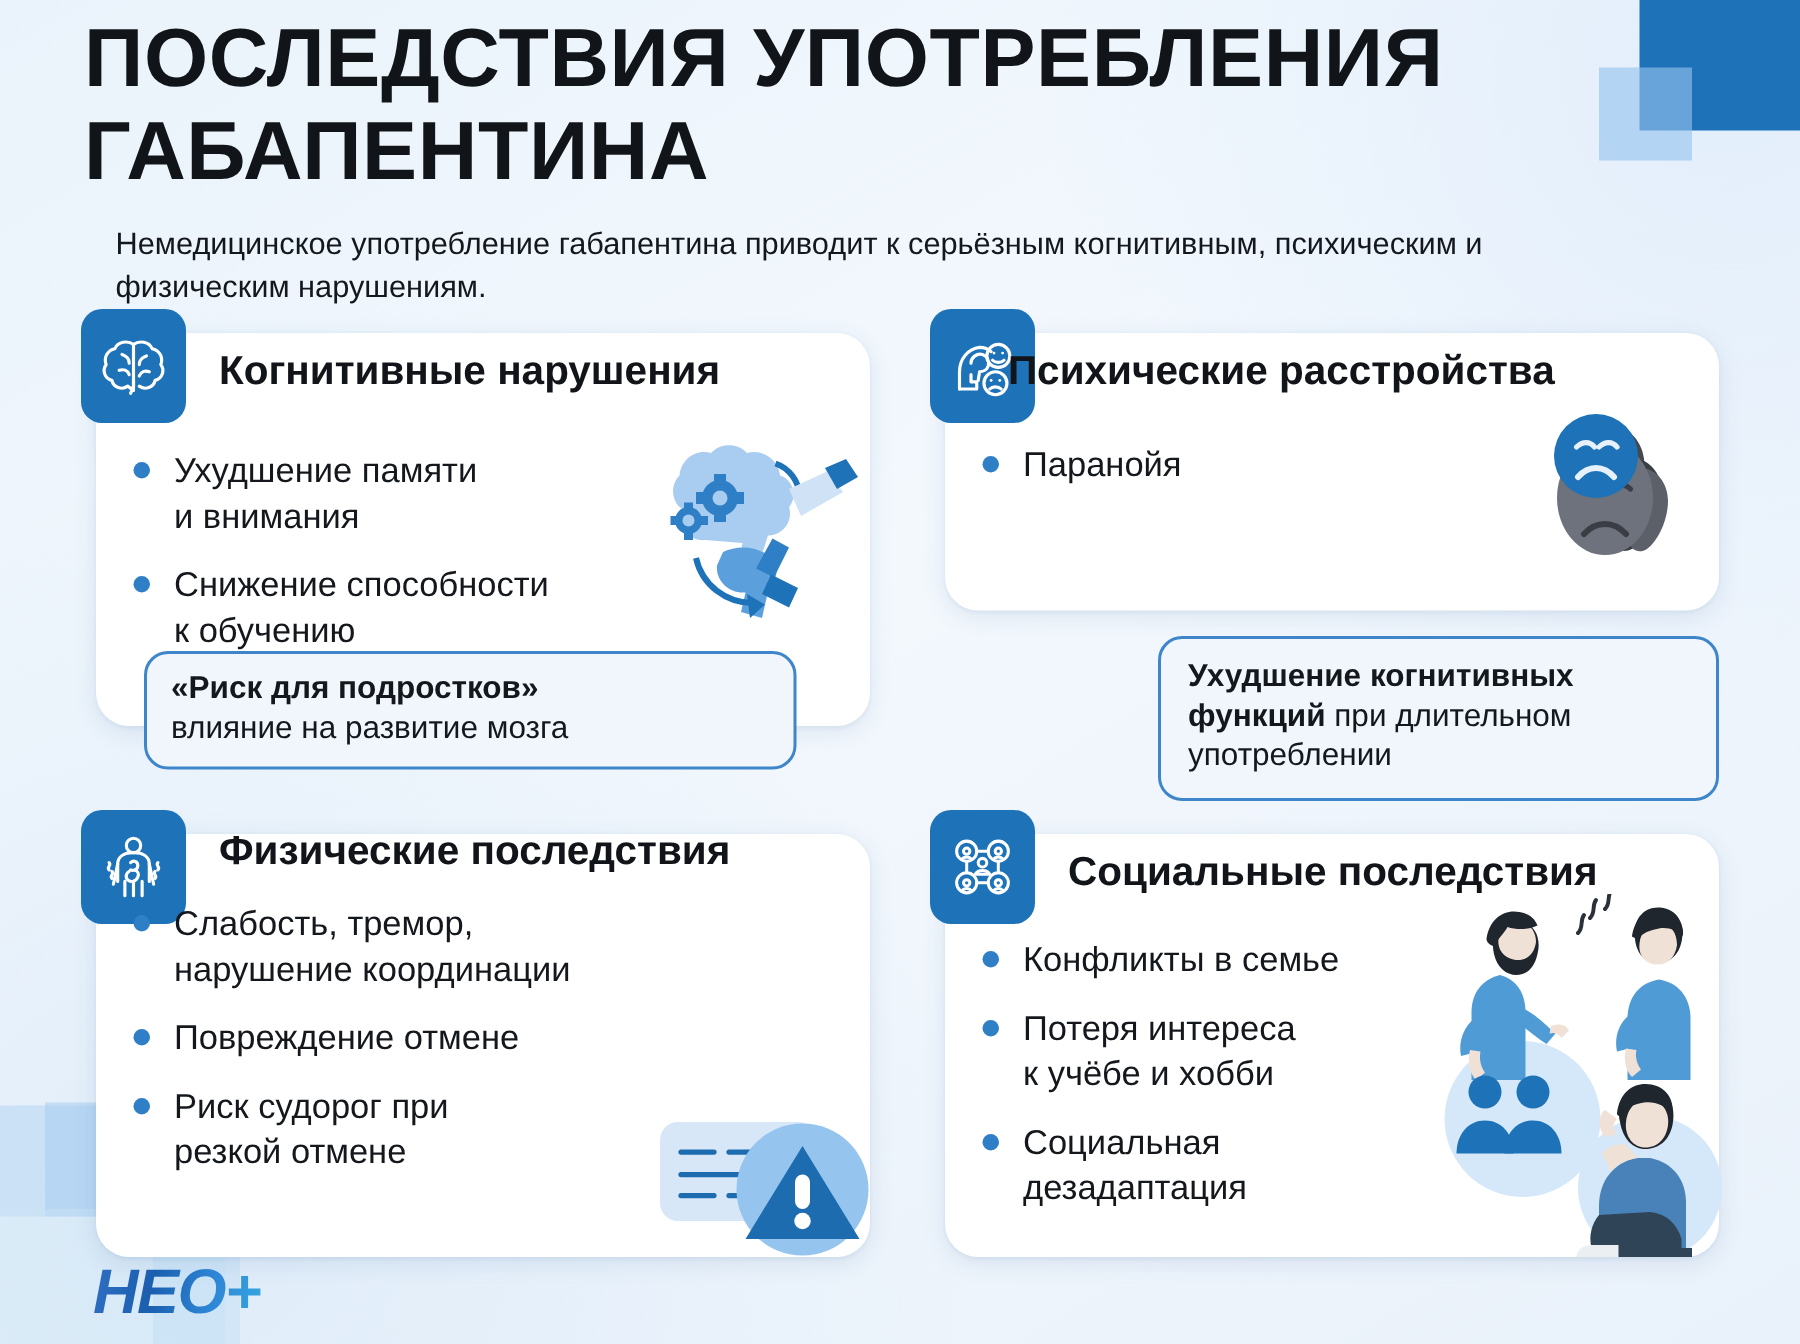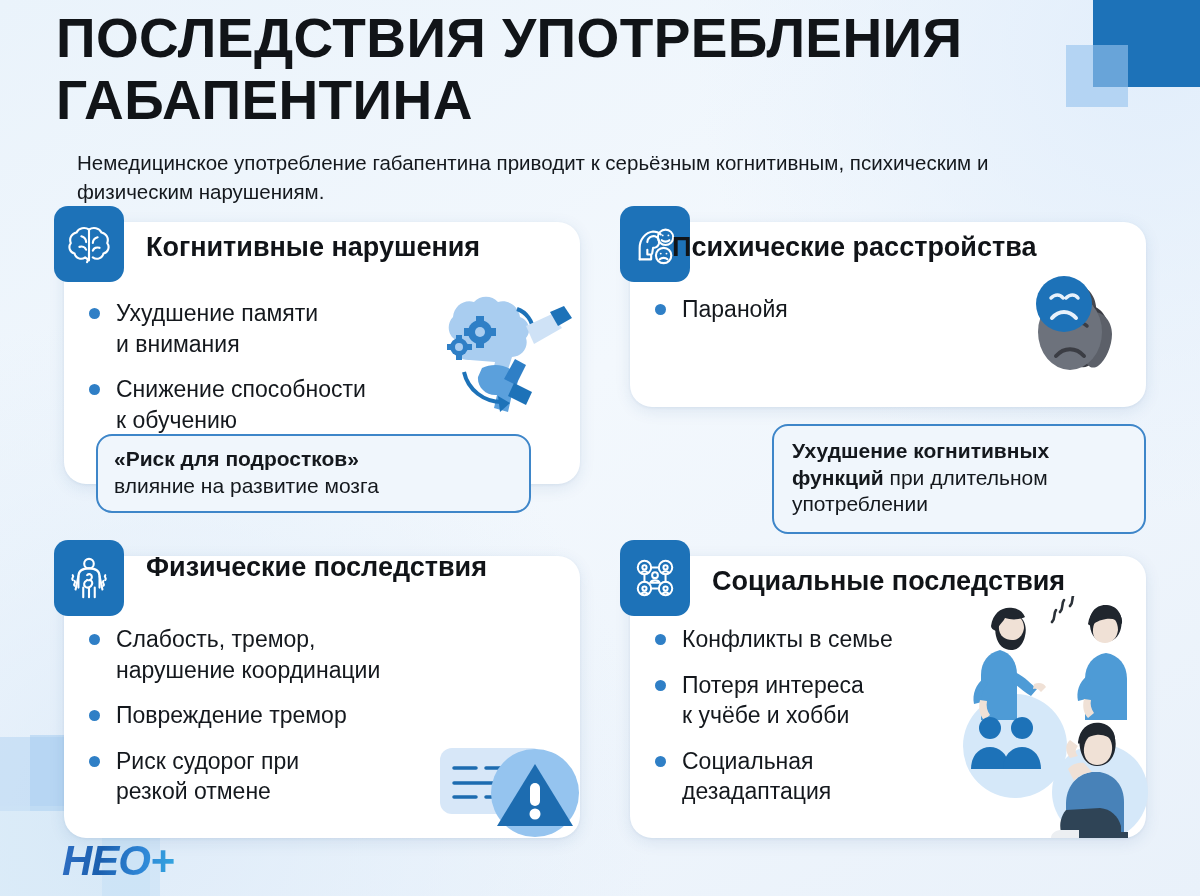--- a/index.html
+++ b/index.html
@@ -120,21 +120,21 @@
   .head-2 { left: 672px; top: 232px; }
   .head-3 { left: 146px; top: 552px; }
   .head-4 { left: 712px; top: 566px; }
 
   .bullets {
     position: absolute;
     list-style: none;
   }
   .bul-1 { left: 88px;  top: 298px; width: 350px; }
   .bul-2 { left: 654px; top: 294px; width: 380px; }
-  .bul-3 { left: 88px;  top: 624px; width: 400px; }
+  .bul-3 { left: 88px;  top: 600px; width: 400px; }
   .bul-4 { left: 654px; top: 624px; width: 330px; }
 
   .bullets li {
     position: relative;
     padding-left: 28px;
     font-size: 23px;
     line-height: 1.33;
     color: #14181d;
     margin-bottom: 15px;
     white-space: pre-line;
@@ -339,21 +339,21 @@
         <path d="M21 27c-2 1-3 4-1 6s6 1 7-2c1-2 0-4-2-5"></path>
         <path d="M7 21c2 2-2 3 0 5M9 27c2 2-2 3 0 5"></path>
         <path d="M41 21c-2 2 2 3 0 5M39 27c-2 2 2 3 0 5"></path>
       </g>
     </svg>
   </div>
   <div class="card-head head-3">Физические последствия</div>
   <ul class="bullets bul-3">
     <li>Слабость, тремор,
 нарушение координации</li>
-    <li>Повреждение тремор</li>
+    <li>Повреждение отмене</li>
     <li>Риск судорог при
 резкой отмене</li>
   </ul>
 
   <div class="card card-4"></div>
 
   <div class="illus illus-social">
     <svg viewBox="0 0 190 242">
       <circle cx="55" cy="150" r="52" fill="#d5e8f9"></circle>
       <circle cx="140" cy="196" r="48" fill="#d5e8f9"></circle>

